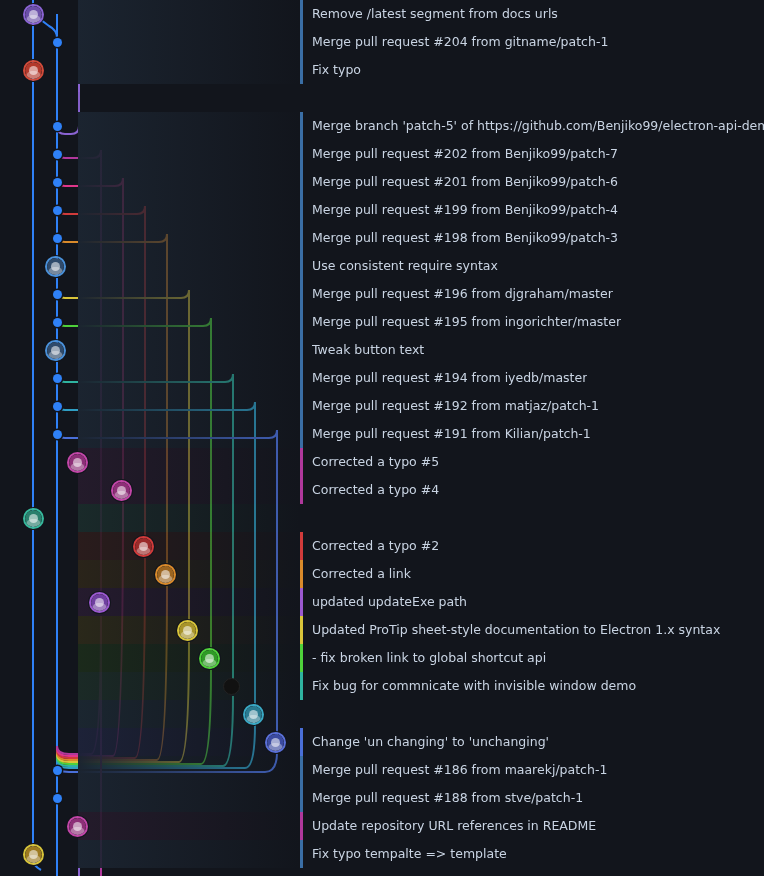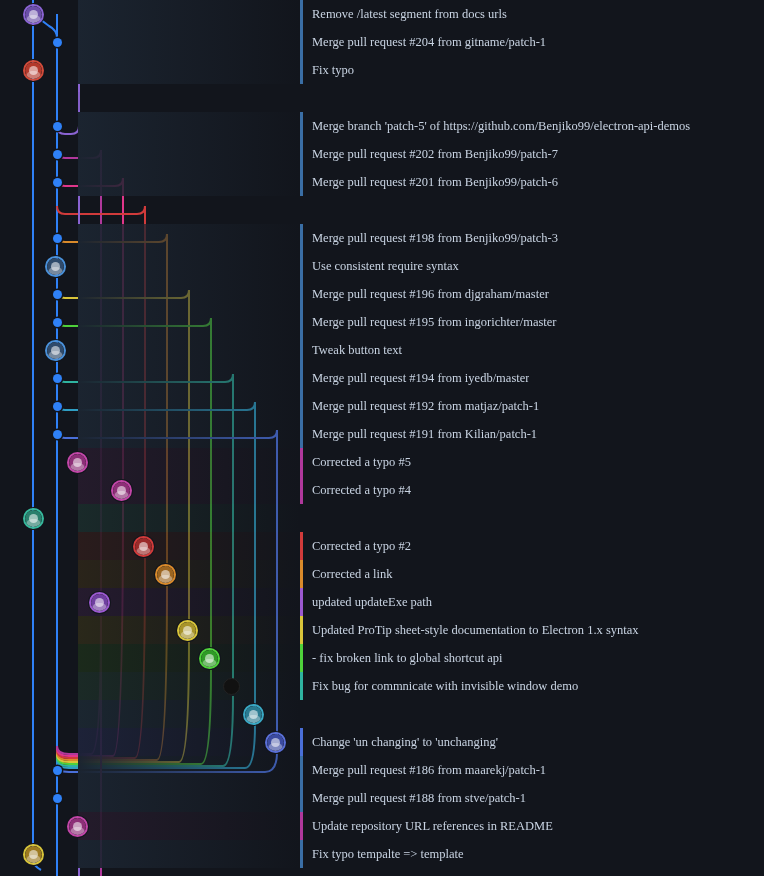--- a/index.html
+++ b/index.html
@@ -24,21 +24,20 @@
     width: 300px;
     height: 876px;
     pointer-events: none;
   }
   
   #rows {
     position: absolute;
     left: 0; top: 0;
     width: 764px;
     height: 628px;
-    font-family: Liberation Serif, serif;
   }
   .row {
     position: absolute;
     left: 0;
     width: 764px;
     height: 28px;
     display: flex;
     align-items: center;
   }
   .row-left {
@@ -234,20 +233,29 @@
       </div>
       <div class="row" style="top: 168px;">
         <div class="row-left">
           <div class="stripe" style="background: linear-gradient(to right, rgb(27, 36, 48) 0%, rgba(18, 21, 28, 0.15) 100%);"></div>
           <div class="dot" style="left: 53px;"></div>
         </div>
         <div class="row-right" style="border-left-color: rgb(58, 110, 165);">
           <div class="msg">Merge pull request #201 from Benjiko99/patch-6</div>
         </div>
       </div>
+      <div class="row" style="top: 196px;">
+        <div class="row-left">
+          <div class="stripe" style="background: linear-gradient(to right, rgb(27, 36, 48) 0%, rgba(18, 21, 28, 0.15) 100%);"></div>
+          <div class="dot" style="left: 53px;"></div>
+        </div>
+        <div class="row-right" style="border-left-color: rgb(58, 110, 165);">
+          <div class="msg">Merge pull request #199 from Benjiko99/patch-4</div>
+        </div>
+      </div>
       <div class="row" style="top: 224px;">
         <div class="row-left">
           <div class="stripe" style="background: linear-gradient(to right, rgb(27, 36, 48) 0%, rgba(18, 21, 28, 0.15) 100%);"></div>
           <div class="dot" style="left: 53px;"></div>
         </div>
         <div class="row-right" style="border-left-color: rgb(58, 110, 165);">
           <div class="msg">Merge pull request #198 from Benjiko99/patch-3</div>
         </div>
       </div>
       <div class="row" style="top: 252px;">

